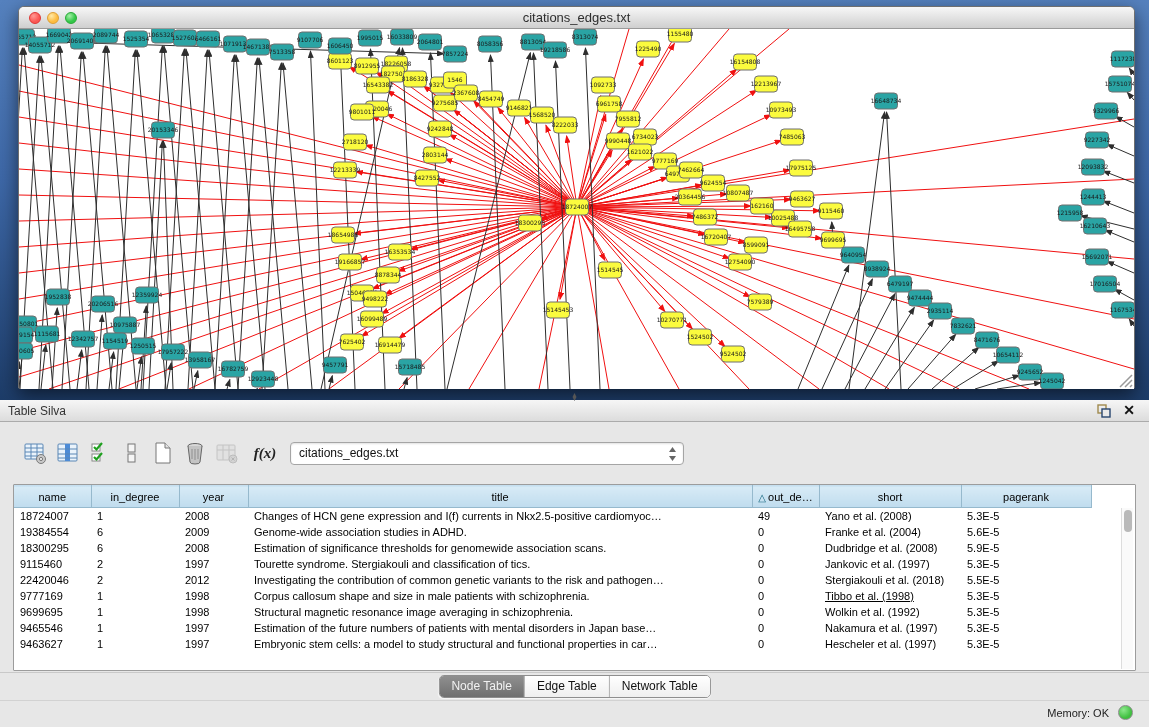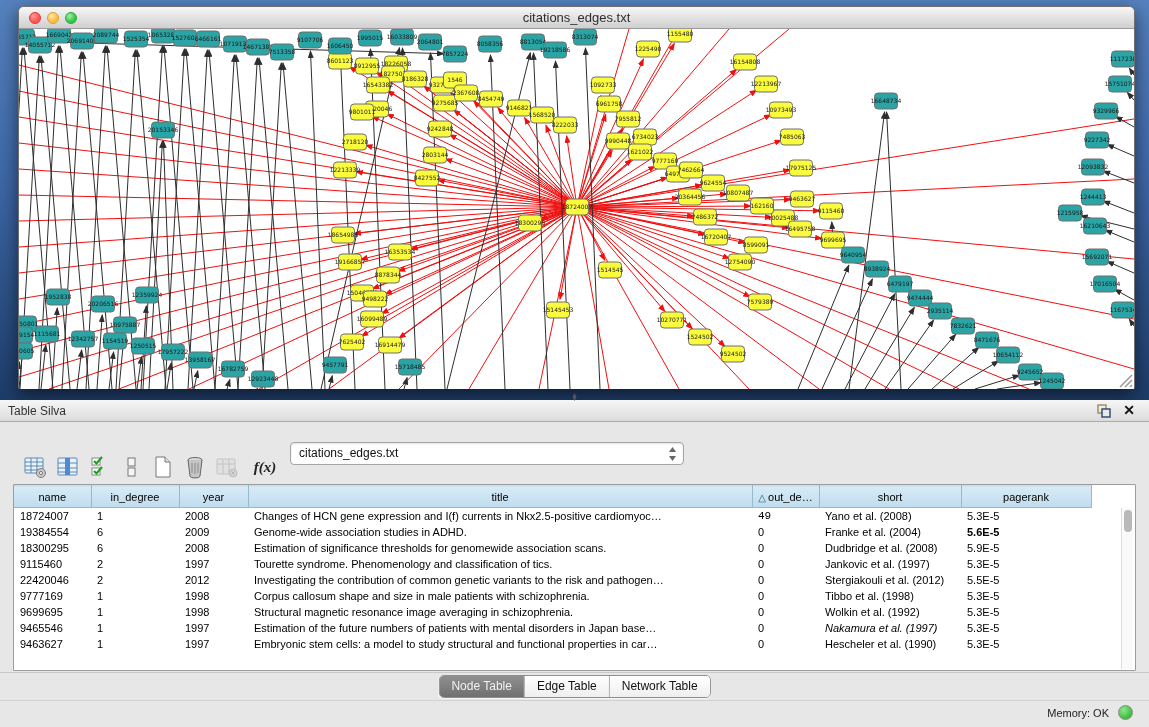--- a/index.html
+++ b/index.html
@@ -31,21 +31,21 @@
   .panel-header { position:absolute; left:0; top:0; width:100%; height:22px;
                   background:linear-gradient(180deg,#F6F6F6,#DCDCDC); border-bottom:1px solid #ABABAB; }
   .panel-title { position:absolute; left:8px; top:4px; font-size:12px; color:#333; }
   .float-icon { position:absolute; right:38px; top:4px; width:14px; height:14px; cursor:pointer; }
   .close-icon { position:absolute; right:14px; top:2px; font-size:14px; font-weight:bold; color:#111; cursor:pointer; }
   .splitter-handle { position:absolute; left:50%; top:-7px; transform:translateX(-50%);
                      font-size:8px; color:#555; letter-spacing:0; line-height:4px; text-align:center; cursor:row-resize; }
 
   
   .toolbar { position:absolute; left:0; top:34px; width:100%; height:38px; }
-  .tool-btn { position:absolute; top:20px; width:26px; height:26px; border:none; background:transparent;
+  .tool-btn { position:absolute; top:6px; width:26px; height:26px; border:none; background:transparent;
               cursor:pointer; padding:1px; }
   .tool-btn svg { width:24px; height:24px; }
   .fx-btn { font-family:"Liberation Serif",serif; font-style:italic; font-weight:bold;
             font-size:15px; color:#222; }
   .combo { position:absolute; left:290px; top:8px; width:394px; height:23px; background:#fff;
            border:1px solid #A5A5A5; border-radius:4px; box-shadow:inset 0 1px 2px rgba(0,0,0,.12);
            font-size:12px; color:#111; line-height:21px; padding-left:8px; cursor:pointer; }
   .combo .arrows { position:absolute; right:6px; top:2px; width:9px; height:18px; }
 
   
@@ -895,94 +895,94 @@
               <th style="width: 142px;">short</th>
               <th style="width: 130px;">pagerank</th>
             </tr>
           </thead>
         <tbody id="tbl-body">
             <tr>
               <td style="width: 77px;">18724007</td>
               <td style="width: 88px;">1</td>
               <td style="width: 69px;">2008</td>
               <td style="width: 504px;">Changes of HCN gene expression and I(f) currents in Nkx2.5-positive cardiomyoc…</td>
-              <td style="width: 67px; font-family: Liberation Mono, monospace;">49</td>
+              <td style="width: 67px;">49</td>
               <td style="width: 142px; margin-left: 8px;">Yano et al. (2008)</td>
               <td style="width: 130px;">5.3E-5</td>
             </tr>
             <tr>
               <td style="width: 77px;">19384554</td>
               <td style="width: 88px;">6</td>
               <td style="width: 69px;">2009</td>
               <td style="width: 504px;">Genome-wide association studies in ADHD.</td>
               <td style="width: 67px;">0</td>
               <td style="width: 142px;">Franke et al. (2004)</td>
-              <td style="width: 130px; font-weight: bold;">5.6E-5</td>
+              <td style="width: 130px;">5.6E-5</td>
             </tr>
             <tr>
               <td style="width: 77px;">18300295</td>
               <td style="width: 88px;">6</td>
               <td style="width: 69px;">2008</td>
               <td style="width: 504px;">Estimation of significance thresholds for genomewide association scans.</td>
               <td style="width: 67px;">0</td>
               <td style="width: 142px;">Dudbridge et al. (2008)</td>
               <td style="width: 130px; margin-left: 35px;">5.9E-5</td>
             </tr>
             <tr>
               <td style="width: 77px;">9115460</td>
               <td style="width: 88px;">2</td>
               <td style="width: 69px;">1997</td>
-              <td style="width: 504px;">Tourette syndrome. Phenomenology and classification of tics.</td>
+              <td style="width: 504px;">Tourette syndrome. Stergiakouli and classification of tics.</td>
               <td style="width: 67px;">0</td>
               <td style="width: 142px; margin-top: 28px;">Jankovic et al. (1997)</td>
               <td style="width: 130px;">5.3E-5</td>
             </tr>
             <tr>
               <td style="width: 77px;">22420046</td>
               <td style="width: 88px;">2</td>
               <td style="width: 69px;">2012</td>
               <td style="width: 504px;">Investigating the contribution of common genetic variants to the risk and pathogen…</td>
               <td style="width: 67px;">0</td>
-              <td style="width: 142px;">Stergiakouli et al. (2012)</td>
+              <td style="width: 142px;">Stergiakouli et al. (2018)</td>
               <td style="width: 130px;">5.5E-5</td>
             </tr>
             <tr>
               <td style="width: 77px;">9777169</td>
               <td style="width: 88px;">1</td>
               <td style="width: 69px;">1998</td>
               <td style="width: 504px;">Corpus callosum shape and size in male patients with schizophrenia.</td>
               <td style="width: 67px;">0</td>
-              <td style="width: 142px;">Tibbo et al. (1998)</td>
+              <td style="width: 142px; text-decoration: underline;">Tibbo et al. (1998)</td>
               <td style="width: 130px;">5.3E-5</td>
             </tr>
             <tr>
               <td style="width: 77px;">9699695</td>
               <td style="width: 88px;">1</td>
               <td style="width: 69px;">1998</td>
               <td style="width: 504px;">Structural magnetic resonance image averaging in schizophrenia.</td>
               <td style="width: 67px;">0</td>
               <td style="width: 142px;">Wolkin et al. (1992)</td>
               <td style="width: 130px;">5.3E-5</td>
             </tr>
             <tr>
               <td style="width: 77px;">9465546</td>
               <td style="width: 88px;">1</td>
               <td style="width: 69px;">1997</td>
               <td style="width: 504px;">Estimation of the future numbers of patients with mental disorders in Japan base…</td>
               <td style="width: 67px;">0</td>
-              <td style="width: 142px; font-style: italic;">Nakamura et al. (1997)</td>
+              <td style="width: 142px;">Nakamura et al. (1997)</td>
               <td style="width: 130px;">5.3E-5</td>
             </tr>
             <tr>
               <td style="width: 77px;">9463627</td>
               <td style="width: 88px;">1</td>
               <td style="width: 69px;">1997</td>
               <td style="width: 504px;">Embryonic stem cells: a model to study structural and functional properties in car…</td>
               <td style="width: 67px;">0</td>
-              <td style="width: 142px;">Hescheler et al. (1990)</td>
+              <td style="width: 142px;">Hescheler et al. (1997)</td>
               <td style="width: 130px;">5.3E-5</td>
             </tr>
           </tbody>
       </table>
       <div class="vscroll">
         <div class="vthumb"></div>
       </div>
     </div>
 
     <div class="bottom-bar">

